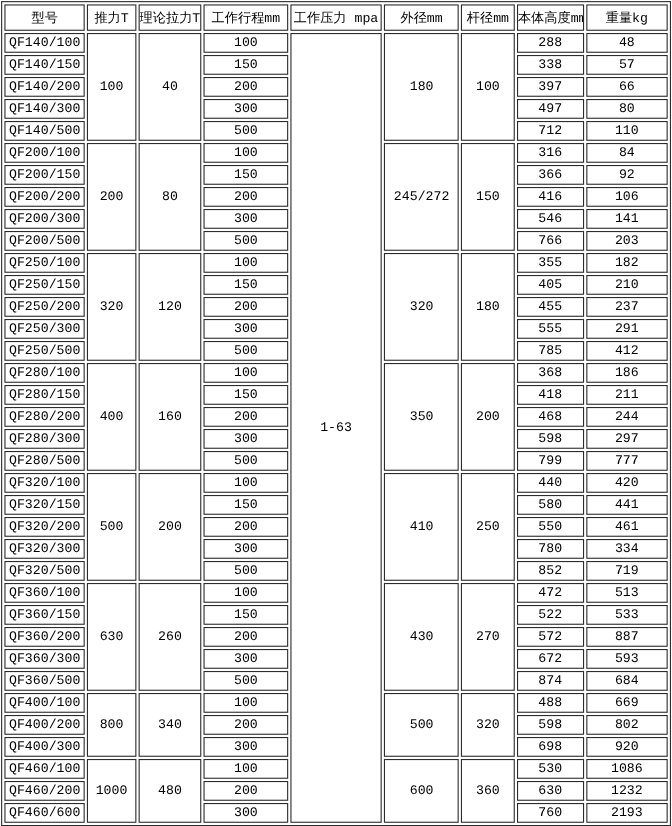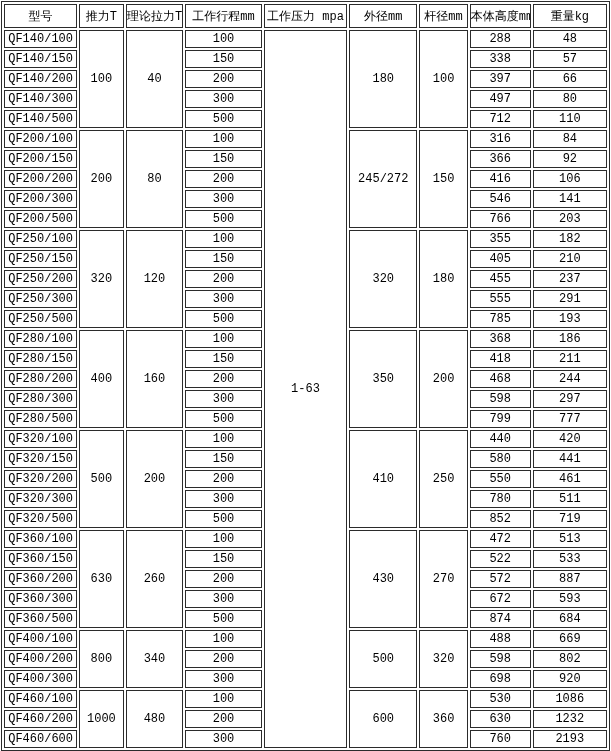--- a/index.html
+++ b/index.html
@@ -155,21 +155,21 @@
       <tr>
         <td>QF250/300</td>
         <td>300</td>
         <td>555</td>
         <td>291</td>
       </tr>
       <tr>
         <td>QF250/500</td>
         <td>500</td>
         <td>785</td>
-        <td>193</td>
+        <td>412</td>
       </tr>
       <tr>
         <td>QF280/100</td>
         <td rowspan="5">400</td>
         <td rowspan="5">160</td>
         <td>100</td>
         <td rowspan="5">350</td>
         <td rowspan="5">200</td>
         <td>368</td>
         <td>186</td>
@@ -217,21 +217,21 @@
       <tr>
         <td>QF320/200</td>
         <td>200</td>
         <td>550</td>
         <td>461</td>
       </tr>
       <tr>
         <td>QF320/300</td>
         <td>300</td>
         <td>780</td>
-        <td>511</td>
+        <td>334</td>
       </tr>
       <tr>
         <td>QF320/500</td>
         <td>500</td>
         <td>852</td>
         <td>719</td>
       </tr>
       <tr>
         <td>QF360/100</td>
         <td rowspan="5">630</td>

